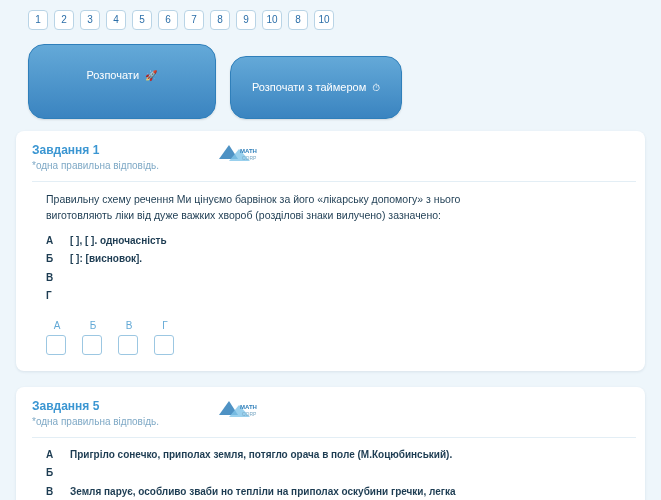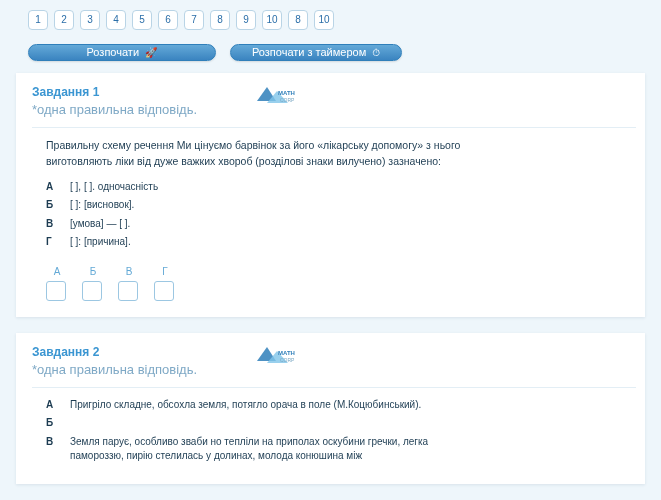--- a/index.html
+++ b/index.html
@@ -46,57 +46,57 @@
   
   .actions {
     display: flex;
     gap: 14px;
     padding: 10px 28px 12px 28px;
   }
   .btn {
     border-radius: 16px;
     font-size: 11px;
     color: #ffffff;
-    padding: 1px 14px;
+    padding: 24px 14px;
     border: 1px solid #2f7fba;
     box-sizing: border-box;
     cursor: pointer;
     text-align: center;
     white-space: nowrap;
     background: linear-gradient(#64a9d8, #3a84c0);
     box-shadow: 0 1px 2px rgba(0,0,0,.12);
   }
   .btn-start { width: 188px; }
-  .btn-timer { width: 172px; }
+  .btn-timer { width: 172px; margin-top: 12px; }
   .btn .emoji { margin-left: 6px; font-size: 10px; }
 
   
   .card {
     background: #ffffff;
     margin: 0 16px 16px 16px;
-    border-radius: 0;
+    border-radius: 8px;
     box-shadow: 0 1px 3px rgba(20,60,90,.10);
     padding: 12px 9px 16px 16px;
     box-sizing: border-box;
   }
   .card-head {
     display: flex;
     align-items: flex-start;
     justify-content: flex-start;
   }
   .card-head-left { flex: 0 0 auto; }
   .task-title {
     color: #3b96d2;
     font-size: 12px;
     font-weight: bold;
     margin: 0 0 3px 0;
   }
   .task-note {
     color: #7fa9c6;
-    font-size: 13px;
+    font-size: 10px;
     margin: 0;
   }
   .logo {
     margin-left: 58px;
     margin-top: -2px;
     width: 46px;
     height: 26px;
     position: relative;
   }
   .logo svg { display: block; }
@@ -120,21 +120,21 @@
     font-size: 10px;
     color: #1d3c52;
     line-height: 1.45;
     margin-bottom: 4px;
   }
   .option-letter {
     width: 24px;
     font-weight: bold;
     flex: 0 0 24px;
   }
-  .option-text { flex: 1 1 auto; max-width: 400px; }
+  .option-text { flex: 1 1 auto; max-width: 400px; font-weight: bold; }
 
   .answers {
     display: flex;
     gap: 14px;
     margin: 16px 0 0 14px;
   }
   .answer-col {
     width: 22px;
     text-align: center;
   }
@@ -203,25 +203,23 @@
       <div class="option">
         <span class="option-letter">А</span>
         <span class="option-text">[ ], [ ]. одночасність</span>
       </div>
       <div class="option">
         <span class="option-letter">Б</span>
         <span class="option-text">[ ]: [висновок].</span>
       </div>
       <div class="option">
         <span class="option-letter">В</span>
-        <span class="option-text">[умова] — [ ].</span>
       </div>
       <div class="option">
         <span class="option-letter">Г</span>
-        <span class="option-text">[ ]: [причина].</span>
       </div>
     </div>
     <div class="answers">
       <div class="answer-col">
         <div class="answer-letter">А</div>
         <div class="answer-box"></div>
       </div>
       <div class="answer-col">
         <div class="answer-letter">Б</div>
         <div class="answer-box"></div>
@@ -233,37 +231,37 @@
       <div class="answer-col">
         <div class="answer-letter">Г</div>
         <div class="answer-box"></div>
       </div>
     </div>
   </div>
 
   <div class="card">
     <div class="card-head">
       <div class="card-head-left">
-        <p class="task-title">Завдання 2</p>
+        <p class="task-title">Завдання 5</p>
         <p class="task-note">*одна правильна відповідь.</p>
       </div>
       <div class="logo">
         <svg width="46" height="26" viewBox="0 0 46 26">
           <path d="M2 18 L12 4 L21 18 Z" fill="#2f7fba" opacity="0.85"></path>
           <path d="M12 20 L22 8 L33 20 Z" fill="#7fc4e8" opacity="0.8"></path>
           <text x="23" y="12" font-size="6" fill="#2f7fba" font-family="Liberation Sans, sans-serif" font-weight="bold">MATH</text>
           <text x="25" y="19" font-size="5" fill="#7aa8c4" font-family="Liberation Sans, sans-serif">CORP</text>
         </svg>
       </div>
     </div>
     <hr class="divider">
     <div class="options">
       <div class="option">
         <span class="option-letter">А</span>
-        <span class="option-text">Пригріло складне, обсохла земля, потягло орача в поле (М.Коцюбинський).</span>
+        <span class="option-text">Пригріло сонечко, приполах земля, потягло орача в поле (М.Коцюбинський).</span>
       </div>
       <div class="option">
         <span class="option-letter">Б</span>
       </div>
       <div class="option">
         <span class="option-letter">В</span>
         <span class="option-text">Земля парує, особливо зваби но тепліли на приполах оскубини гречки, легка памороззю, пирію стелилась у долинах, молода конюшина між</span>
       </div>
     </div>
   </div>

